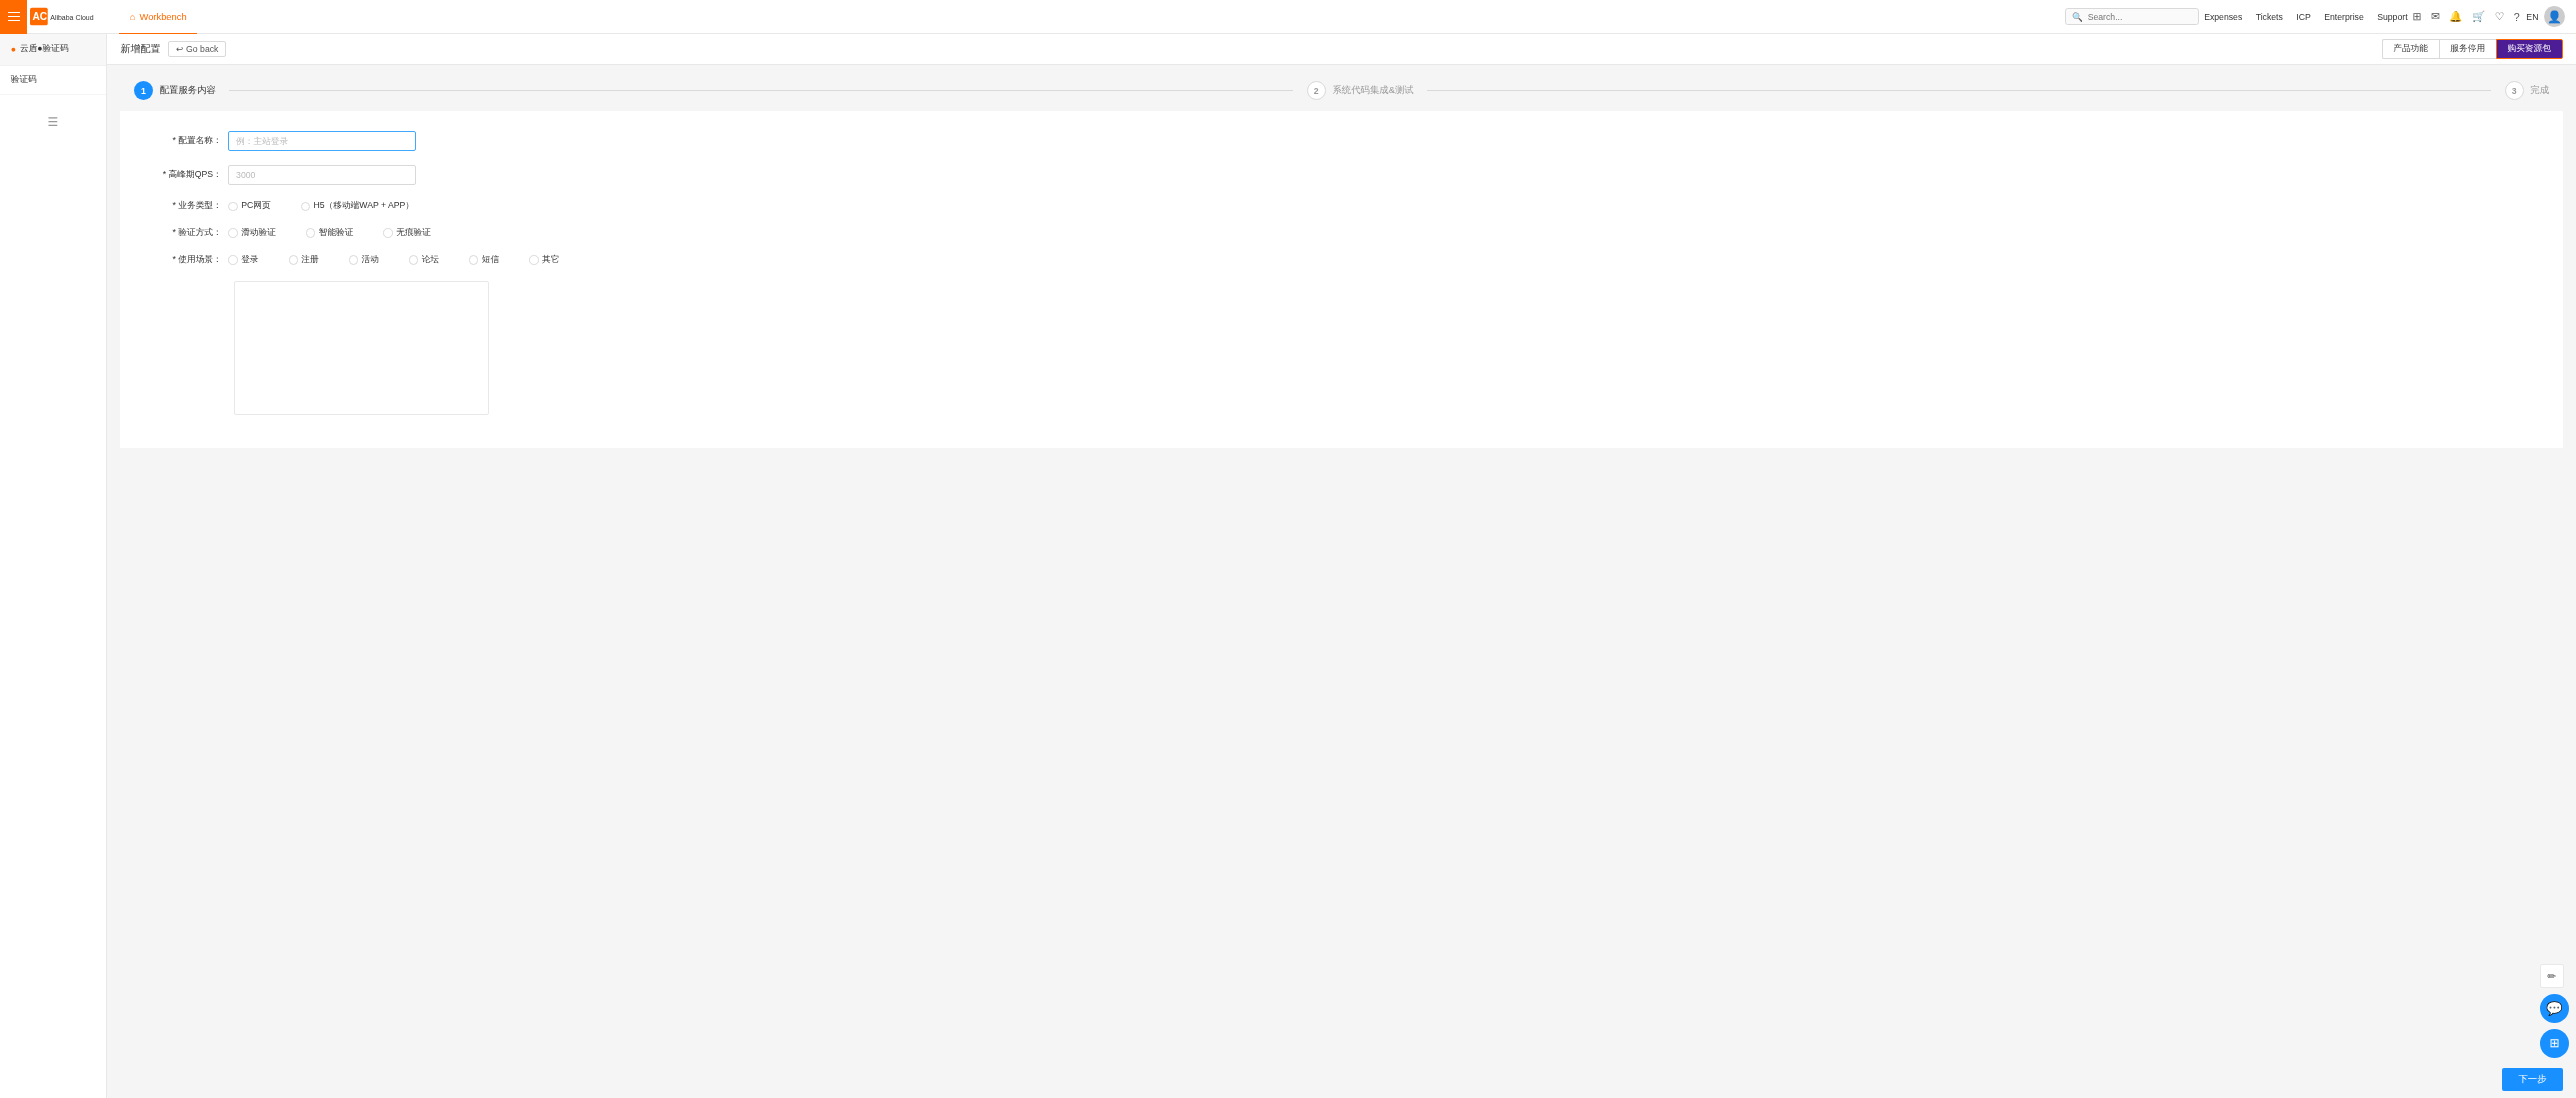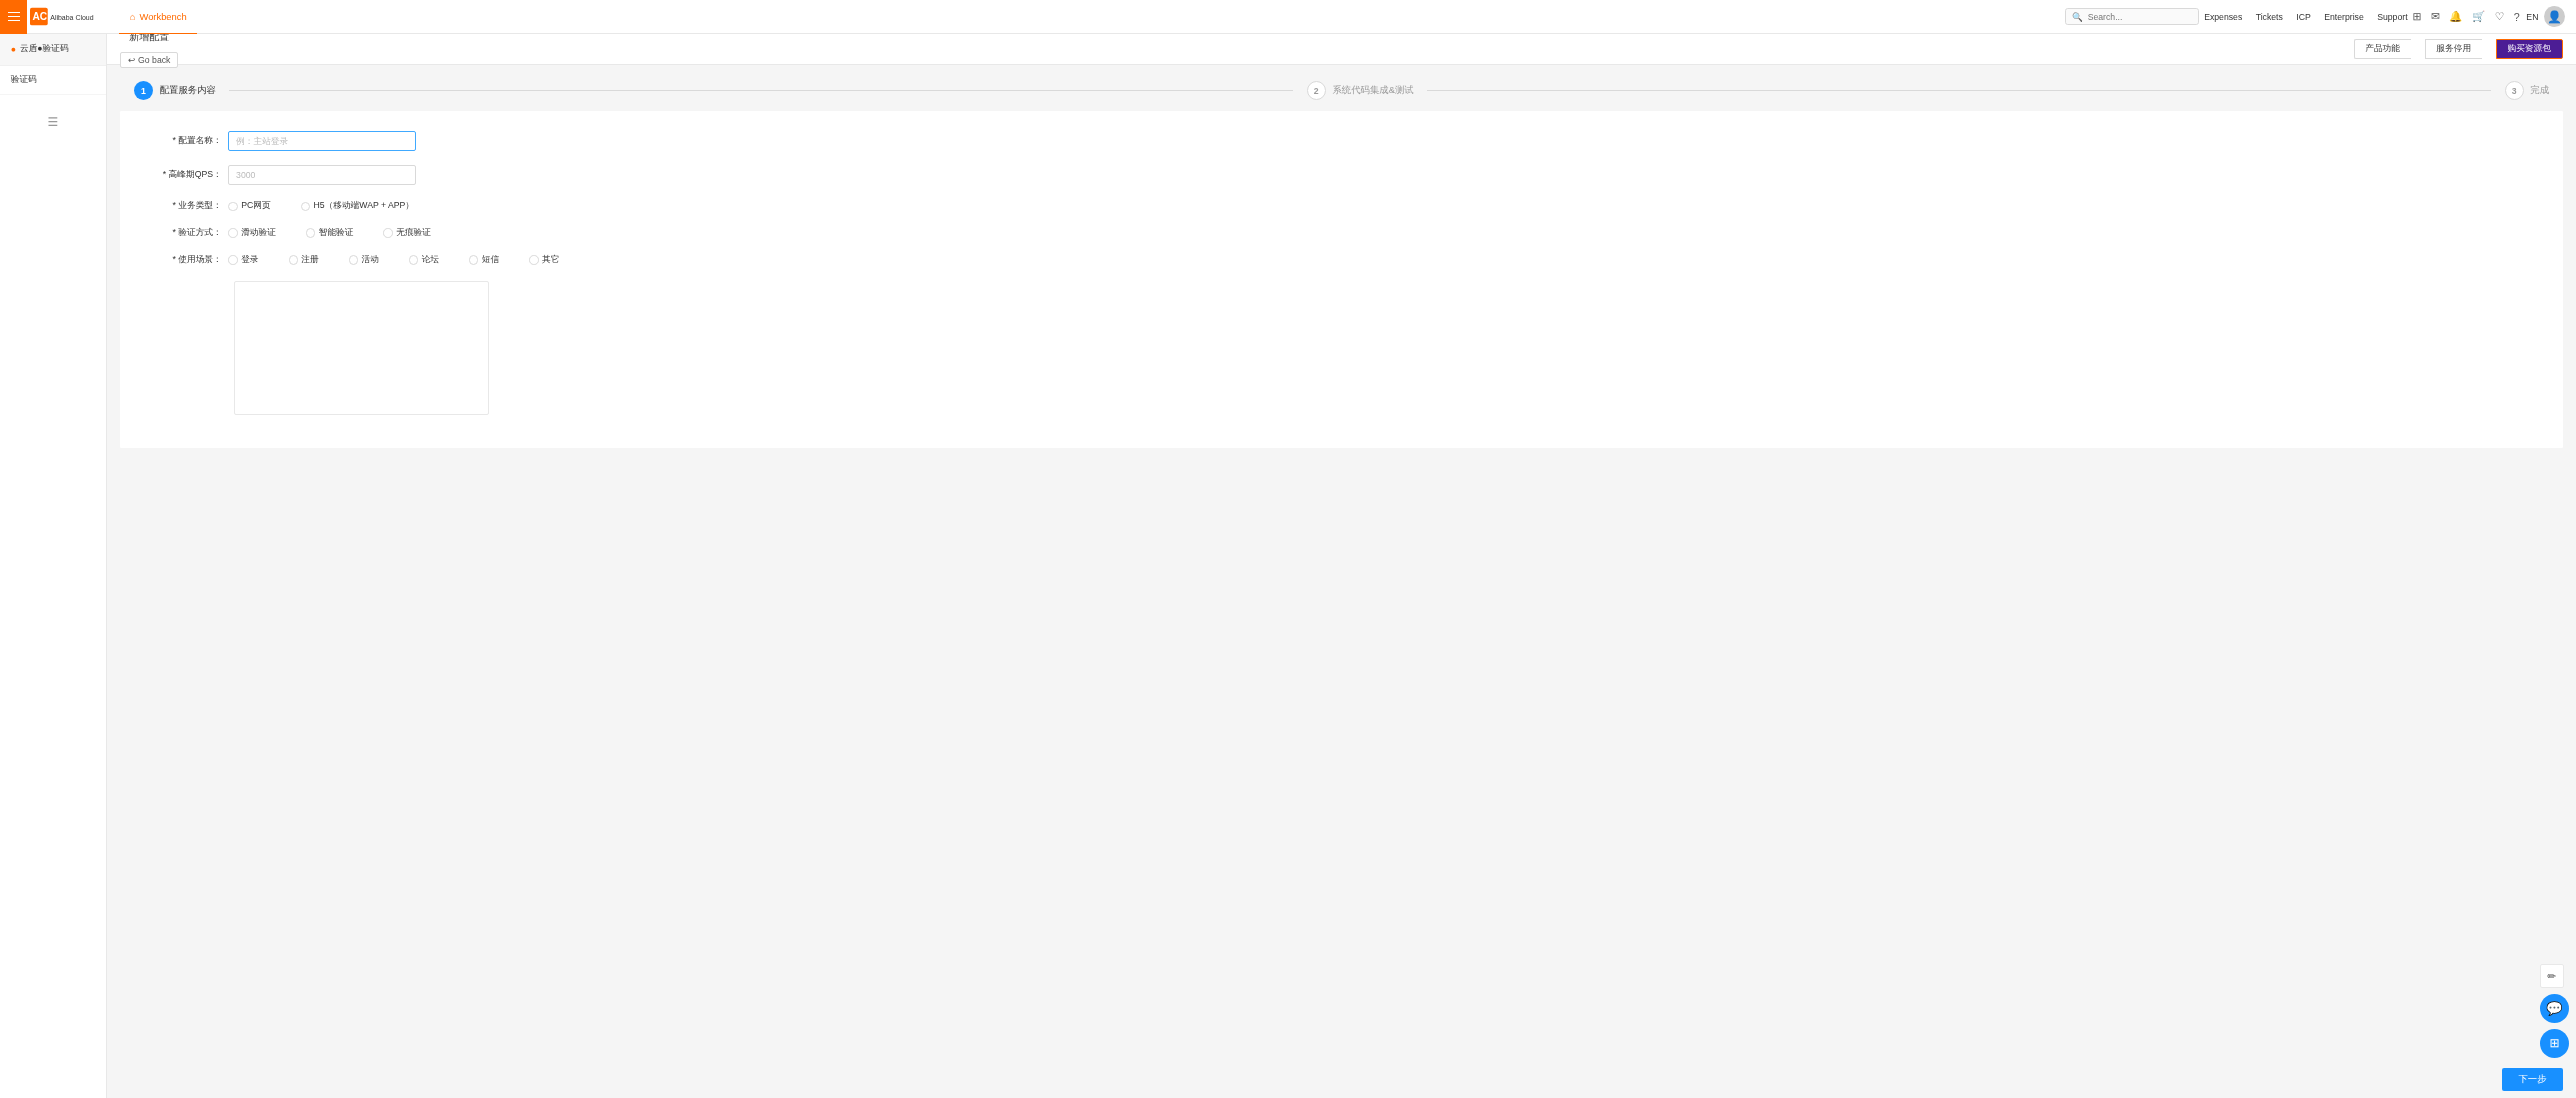--- a/index.html
+++ b/index.html
@@ -129,33 +129,33 @@
     .page-header {
       background: #fff;
       border-bottom: 0.7px solid #e8e8e8;
       padding: 0 13.4px;
       height: 31px;
       display: flex;
       align-items: center;
       justify-content: space-between;
     }
     .page-header-left {
-      display: flex; align-items: center; gap: 8px; flex-direction: column;
+      display: flex; align-items: center; gap: 8px;
     }
     .page-title-text {
       font-size: 10px; font-weight: 500; color: #333;
     }
     .go-back-btn {
       display: flex; align-items: center; gap: 2.7px;
       font-size: 8.7px; color: #555; cursor: pointer;
       border: 0.7px solid #d9d9d9; border-radius: 2px;
       padding: 2px 6.7px; background: #fff;
     }
     .page-header-right {
-      display: flex; gap: 14px;
+      display: flex; gap: 0;
     }
     .header-action-btn {
       border: 0.7px solid #d9d9d9;
       background: #fff;
       padding: 3.4px 10.7px;
       font-size: 8.7px;
       cursor: pointer;
       color: #333;
     }
     .header-action-btn:not(:last-child) { border-right: none; }

